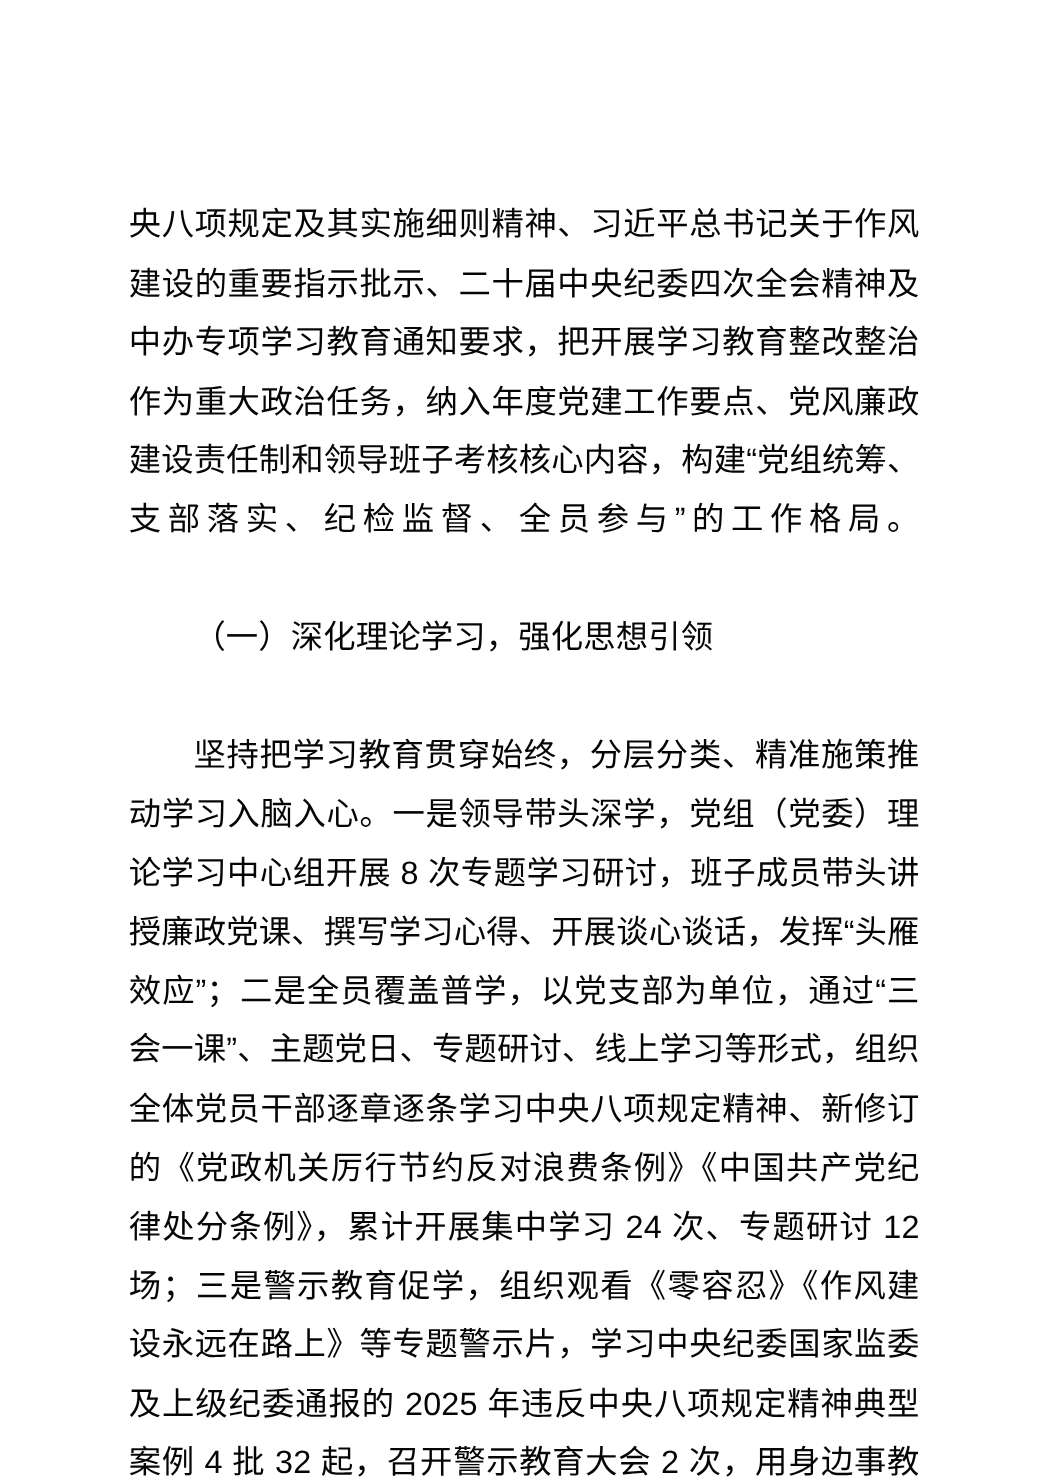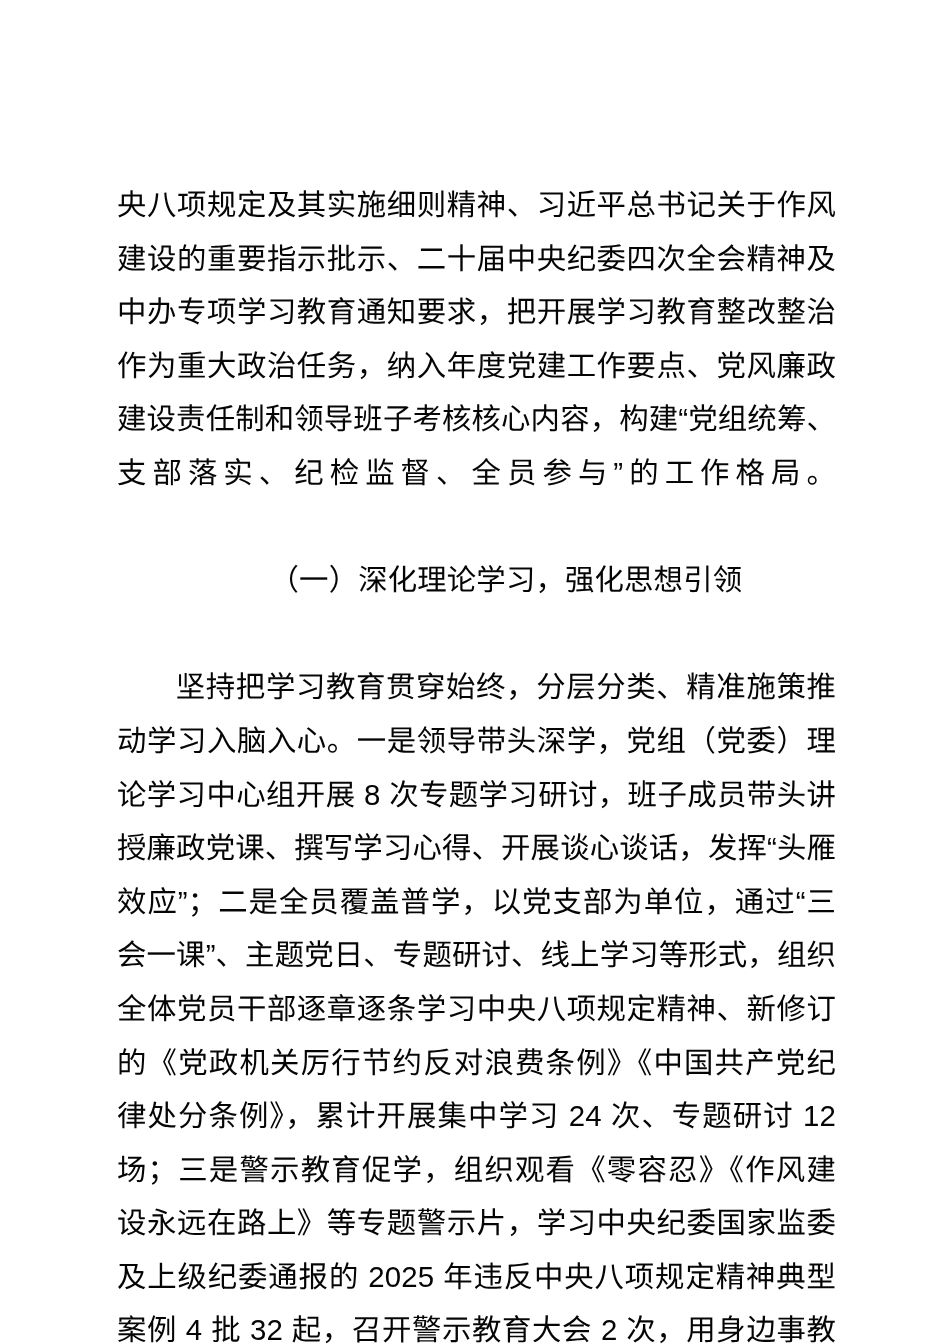--- a/index.html
+++ b/index.html
@@ -55,21 +55,21 @@
   }
 
   
   .para.indent {
     text-indent: 2em;
   }
 
   
   .para.subhead {
     text-indent: 2em;
-    text-align: center;
+    text-align: left;
   }
 
   
   .para::after {
     content: "";
     display: inline-block;
     width: 100%;
   }
 </style>
 </head>

